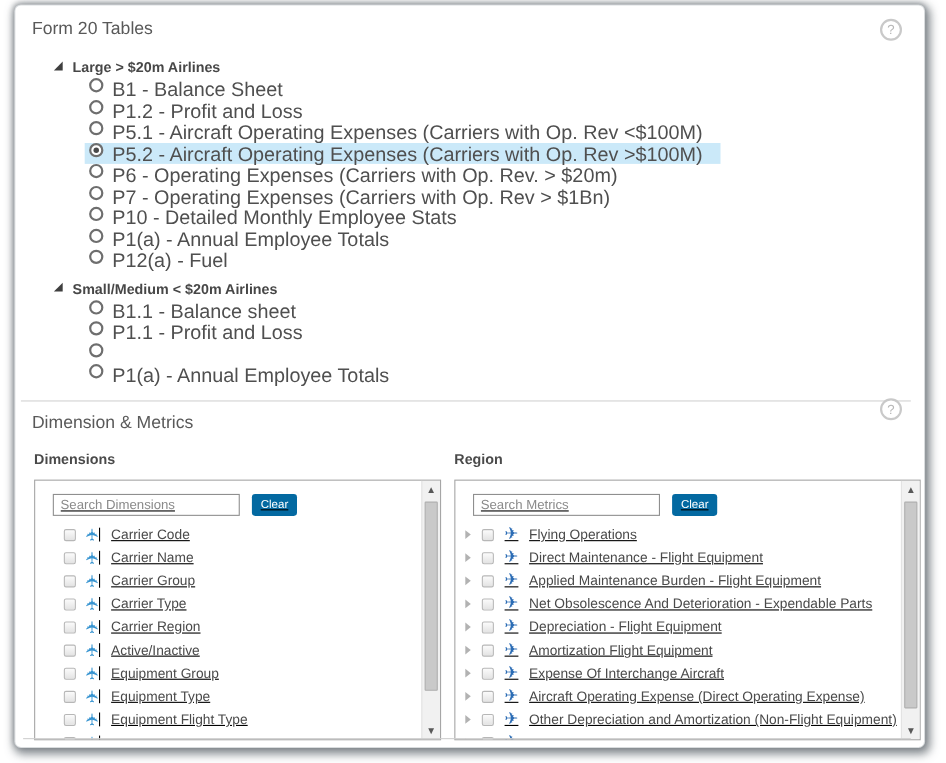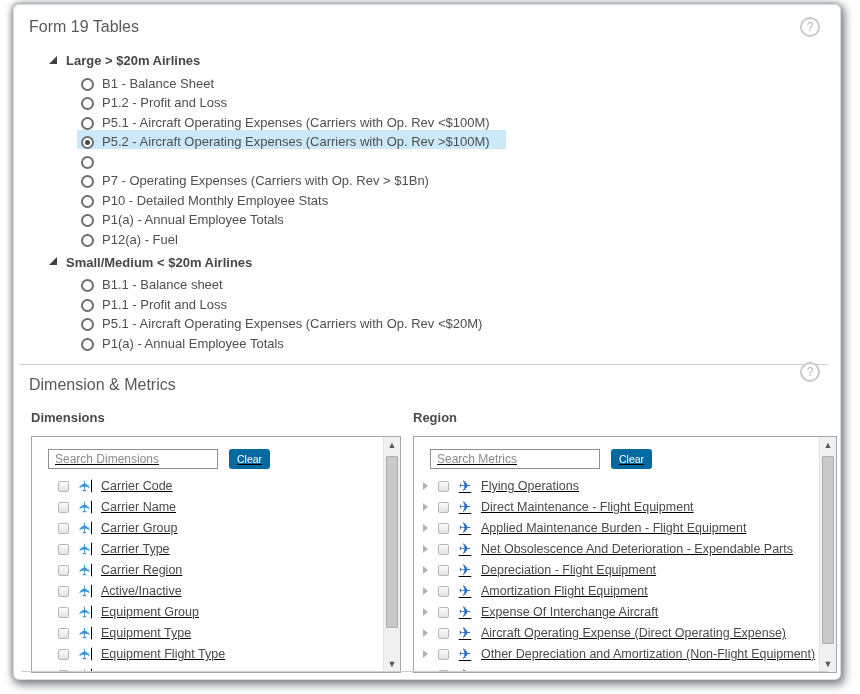--- a/index.html
+++ b/index.html
@@ -16,23 +16,23 @@
   .help-1 { right:20px; top:12px; }
   .help-2 { right:20px; top:357px; }
 
   
   .tree { margin:14px 0 0 20px; }
   .tree-group { margin-bottom:5px; }
   .group-header { display:flex; align-items:center; gap:9px; height:21px;
     color:#474747; font-weight:bold; font-size:13px; cursor:pointer; }
   .caret { width:0; height:0; border-left:8px solid transparent;
     border-bottom:8px solid #3f3f3f; margin-top:-2px; }
-  .tree-item { display:flex; align-items:flex-end; gap:8px; height:19.5px;
+  .tree-item { display:flex; align-items:flex-start; gap:8px; height:19.5px;
     margin-left:28px; width:fit-content; padding:0 16px 0 4px;
-    font-size:13px; color:#4f4f4f; cursor:pointer; white-space:nowrap; }
+    font-size:18px; color:#4f4f4f; cursor:pointer; white-space:nowrap; }
   .radio { width:13px; height:13px; border:2px solid #6e6e6e; border-radius:50%;
     background:#fff; flex:none; position:relative; }
   .radio.checked::after { content:""; position:absolute; inset:2px;
     background:#4a4a4a; border-radius:50%; }
 
   .divider { height:1px; background:#d2d2d2; margin:13px 12px 0 5px; }
 
   
   .section2 { padding:11px 18px 0 15px; }
   .cols { display:flex; gap:12px; margin:16px 0 0 2px; }
@@ -78,21 +78,21 @@
 
   .bottom-line { position:absolute; left:7px; right:12px; bottom:7px;
     height:1px; background:#cfcfcf; }
 </style>
 </head>
 <body>
 
 <div class="window">
 
   <div class="section1">
-    <h1 class="section-title">Form 19 Tables</h1>
+    <h1 class="section-title">Form 20 Tables</h1>
     <div class="help help-1">?</div>
     <div class="tree">
         <div class="tree-group">
     <div class="group-header">
       <span class="caret"></span>
       <span class="group-label">Large &gt; $20m Airlines</span>
     </div>
     <div class="group-items">
             <div class="tree-item">
     <span class="radio"></span>
@@ -105,20 +105,21 @@
             <div class="tree-item">
     <span class="radio"></span>
     <span class="tree-item-label">P5.1 - Aircraft Operating Expenses (Carriers with Op. Rev &lt;$100M)</span>
   </div>
             <div class="tree-item" style="background: rgb(203, 233, 249);">
     <span class="radio checked"></span>
     <span class="tree-item-label">P5.2 - Aircraft Operating Expenses (Carriers with Op. Rev &gt;$100M)</span>
   </div>
             <div class="tree-item">
     <span class="radio"></span>
+    <span class="tree-item-label">P6 - Operating Expenses (Carriers with Op. Rev. &gt; $20m)</span>
   </div>
             <div class="tree-item">
     <span class="radio"></span>
     <span class="tree-item-label">P7 - Operating Expenses (Carriers with Op. Rev &gt; $1Bn)</span>
   </div>
             <div class="tree-item">
     <span class="radio"></span>
     <span class="tree-item-label">P10 - Detailed Monthly Employee Stats</span>
   </div>
             <div class="tree-item">
@@ -140,21 +141,20 @@
             <div class="tree-item">
     <span class="radio"></span>
     <span class="tree-item-label">B1.1 - Balance sheet</span>
   </div>
             <div class="tree-item">
     <span class="radio"></span>
     <span class="tree-item-label">P1.1 - Profit and Loss</span>
   </div>
             <div class="tree-item">
     <span class="radio"></span>
-    <span class="tree-item-label">P5.1 - Aircraft Operating Expenses (Carriers with Op. Rev &lt;$20M)</span>
   </div>
             <div class="tree-item">
     <span class="radio"></span>
     <span class="tree-item-label">P1(a) - Annual Employee Totals</span>
   </div>
           </div>
   </div>
       </div>
   </div>
 

